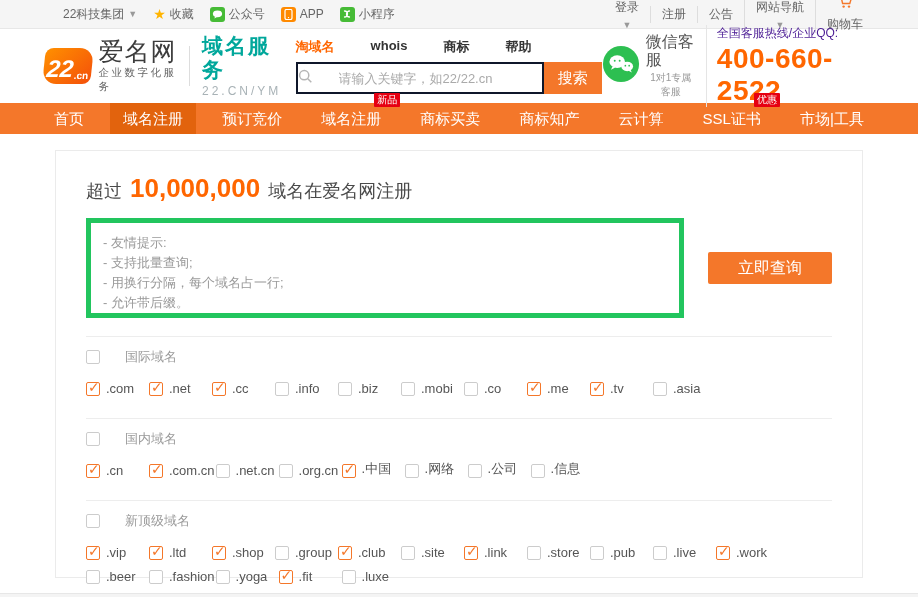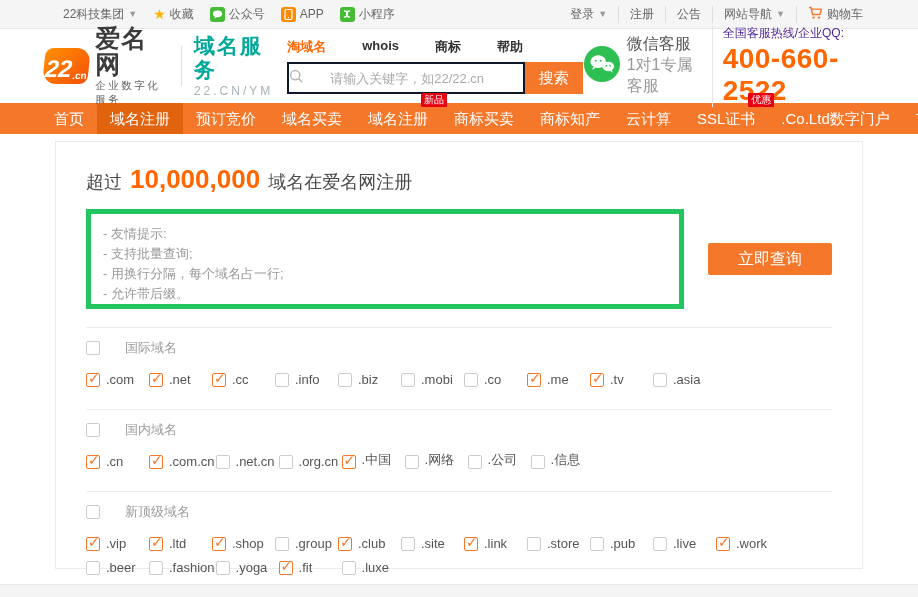--- a/index.html
+++ b/index.html
@@ -4,70 +4,70 @@
 <style>
   * { margin:0; padding:0; box-sizing:border-box; }
   html,body { width:918px; height:597px; overflow:hidden; background:#fff;
     font-family:"Liberation Sans","DejaVu Sans",sans-serif; }
 
   
   .topbar { height:29px; background:#f5f5f5; border-bottom:1px solid #e7e7e7; }
   .topbar-inner { width:808px; margin:0 auto; height:28px; display:flex; align-items:center; justify-content:space-between; font-size:12px; color:#666; }
   .tb-left, .tb-right { display:flex; align-items:center; }
   .tb-item { display:flex; align-items:center; gap:4px; padding:0 8px; cursor:pointer; white-space:nowrap; }
-  .tb-right .tb-item { padding:0 11px; }
+  .tb-right .tb-item { padding:0 11px;flex-direction:column; }
   .tb-right .tb-item:not(:first-child) { border-left:1px solid #ddd; }
   .tb-right .tb-item:last-child { padding-right:0; }
   .caret { font-size:9px; color:#999; }
   .star-ico { color:#ffb400; font-size:14px; line-height:1; }
   .sq-ico { width:15px; height:15px; border-radius:3px; display:inline-flex; align-items:center; justify-content:center; }
   .sq-green { background:#46bb36; }
   .sq-orange { background:#ff8a00; }
 
   
   .header { height:74px; background:#fff; }
   .header-inner { width:830px; margin:0 auto; height:74px; display:flex; align-items:center; }
   .logo-block { display:flex; align-items:center; }
   .logo-mark { width:56px; height:36px; background:linear-gradient(135deg,#ff9000,#f4500a); border-radius:8px 14px 8px 14px; transform:skewX(-6deg); display:flex; align-items:flex-end; justify-content:center; padding-bottom:3px; }
   .logo-22 { color:#fff; font-weight:bold; font-style:italic; font-size:24px; line-height:1; }
   .logo-cn { color:#fff; font-size:10px; font-weight:bold; margin-left:1px; }
   .logo-text { margin-left:6px; }
-  .logo-name { font-size:25px; font-weight:bold; color:#3c3c3c; line-height:1.05; letter-spacing:1px; }
+  .logo-name { font-size:25px; font-weight:normal; color:#3c3c3c; line-height:1.05; letter-spacing:1px; }
   .logo-slogan { font-size:10.5px; color:#666; letter-spacing:2.5px; margin-top:2px; }
   .v-div { width:1px; height:40px; background:#ddd; margin:0 12px; }
   .service-name { font-size:21px; font-weight:bold; color:#00a79b; letter-spacing:2px; line-height:1.1; }
   .service-url { font-size:12px; color:#a8b2b6; letter-spacing:3px; margin-top:3px; }
 
   .search-block { width:348px; margin-left:14px; }
   .search-tabs { display:flex; gap:36px; margin-bottom:6px; }
   .search-tab { font-size:13px; font-weight:bold; color:#333; cursor:pointer; }
   .search-tab.active { color:#ff6600; }
   .search-bar { display:flex; }
   .search-input-wrap { flex:1; height:32px; border:2px solid #0f172a; background:#fff; display:flex; align-items:center; padding:0 0;gap:20px; }
   .search-input { border:none; outline:none; flex:1; font-size:13px; color:#333; margin-left:6px; font-family:inherit; }
   .search-input::placeholder { color:#aaa; }
   .search-btn { width:58px; height:32px; background:#f4772a; color:#fff; font-size:15px; border:none; cursor:pointer; font-family:inherit; }
 
   .service-block { margin-left:auto; display:flex; align-items:center; }
   .wx-col { display:flex; align-items:center; gap:6px; }
   .wx-txt1 { font-size:16px; color:#555; line-height:1.1; }
-  .wx-txt2 { font-size:16px; color:#999; margin-top:2px; }
+  .wx-txt2 { font-size:10px; color:#999; margin-top:2px;text-align:center; }
   .hot-col { border-left:1px solid #e5e5e5; margin-left:10px; padding-left:10px; }
   .hot-label { font-size:12px; color:#4c1d95; }
   .hot-number { font-size:28px; font-weight:bold; color:#ff6600; margin-top:1px; letter-spacing:0.5px; }
 
   
   .nav { height:31px; background:#f4772a; }
   .nav-inner { width:836px; margin:0 auto; display:flex; justify-content:space-between; height:31px; }
   .nav-item { position:relative; display:block; color:#fff; font-size:15px; line-height:31px; padding:0 13px; text-decoration:none; cursor:pointer; white-space:nowrap; }
   .nav-item.active { background:#e2630d; }
   .nav-badge { position:absolute; top:-10px; right:-6px; background:#e60012; color:#fff; font-size:10px; line-height:14px; padding:0 3px; border-radius:1px; }
 
   
-  .main-wrap { background:#fff; padding-top:7px; }
+  .main-wrap { background:#fff; padding-top:16px; }
   .panel { width:808px; margin:0 auto; border:1px solid #ebebeb; background:#fff; padding:20px 30px 0 30px; height:428px; }
   .headline { margin-top:2px; display:flex; align-items:baseline; gap:8px; }
   .hl-txt { font-size:18px; color:#4a4a4a; }
   .hl-num { font-size:26px; font-weight:bold; color:#ff6600; }
   .query-row { display:flex; margin-top:14px; }
   .query-area { width:608px; height:100px; border:5px solid #22c55e; resize:none; outline:none; font-size:13px; color:#888; padding:10px 12px; line-height:20px; font-family:inherit; }
   .query-area::placeholder { color:#999; }
   .query-btn { width:126px; height:32px; margin-left:24px; margin-top:34px; background:#f4772a; color:#fff; font-size:16px; border:none; border-radius:2px; cursor:pointer; font-family:inherit; }
 
   .suffix-group { border-top:1px solid #ededed; margin-top:16px; padding-top:11px; }
@@ -237,24 +237,20 @@
       <a class="nav-item active">
         <span>域名注册</span>
         
       </a>
 
       <a class="nav-item">
         <span>预订竞价</span>
         
       </a>
 
-      <a class="nav-item">
-        <span>域名买卖</span>
-        
-      </a>
 
       <a class="nav-item">
         <span>域名注册</span>
         <span class="nav-badge">新品</span>
       </a>
 
       <a class="nav-item">
         <span>商标买卖</span>
         
       </a>
@@ -267,24 +263,20 @@
       <a class="nav-item">
         <span>云计算</span>
         
       </a>
 
       <a class="nav-item">
         <span>SSL证书</span>
         <span class="nav-badge">优惠</span>
       </a>
 
-      <a class="nav-item">
-        <span>.Co.Ltd数字门户</span>
-        
-      </a>
 
       <a class="nav-item">
         <span>市场|工具</span>
         
       </a>
     </div>
 </nav>
 
 <div class="main-wrap">
   <div class="panel">

